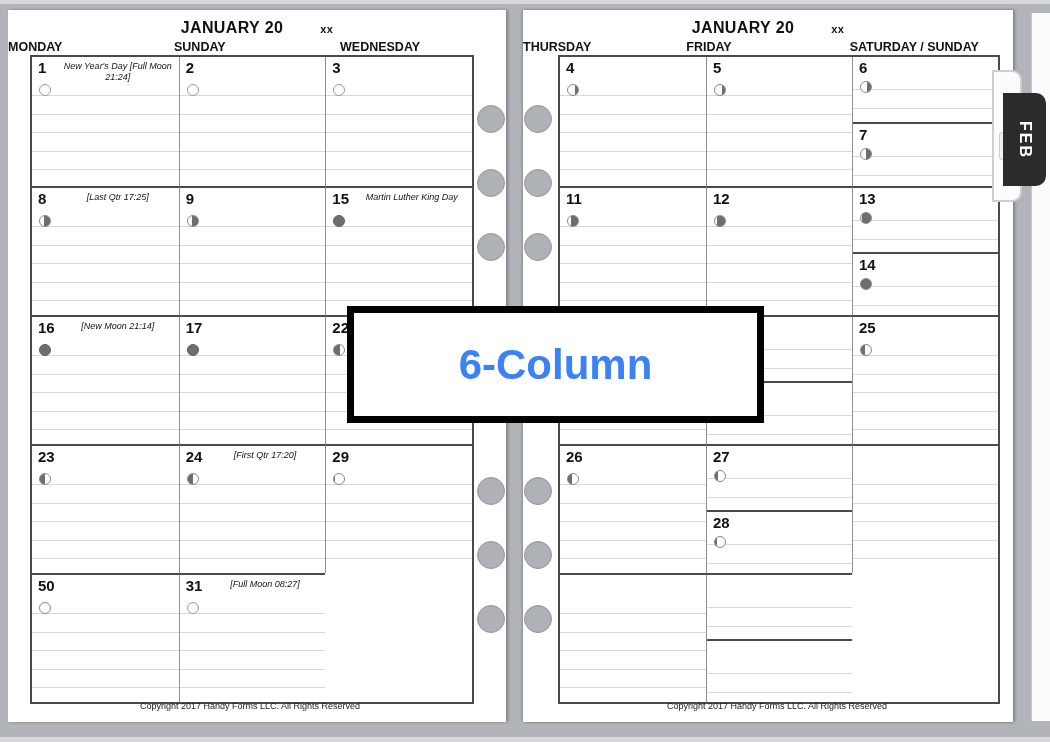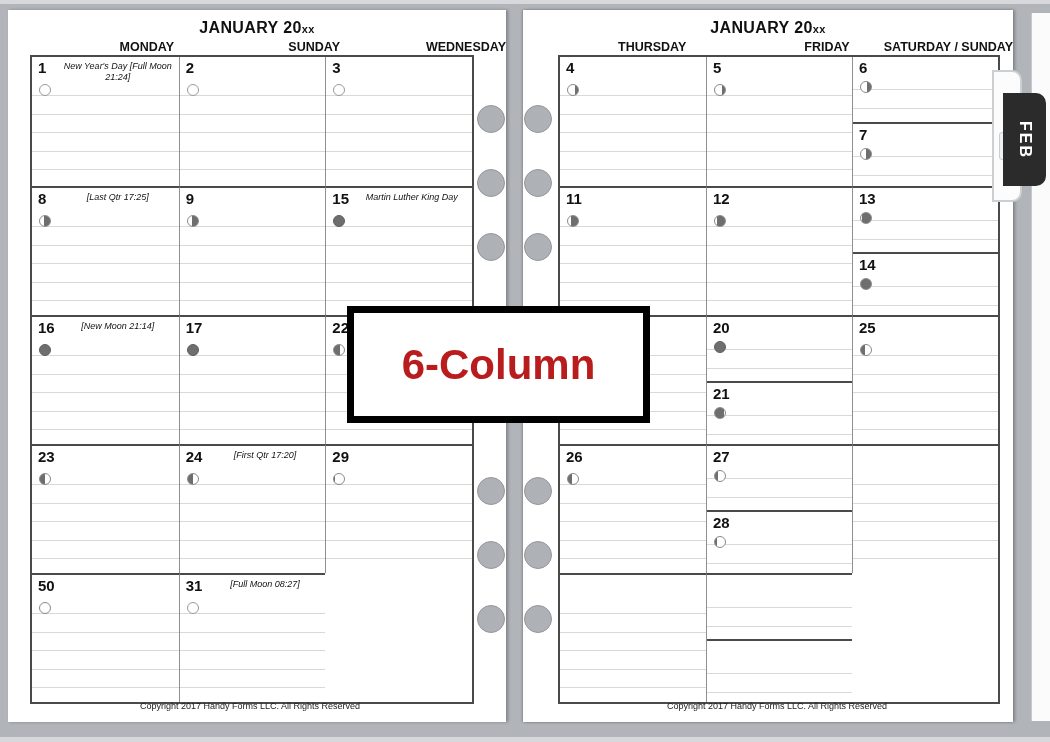--- a/index.html
+++ b/index.html
@@ -4,22 +4,22 @@
 <style>
   html,body{margin:0;padding:0;}
   .canvas{position:relative;width:1050px;height:742px;background:#d6d8db;overflow:hidden;
           font-family:"Liberation Sans",sans-serif;color:#111;}
   .desk{position:absolute;left:0;top:4px;width:1050px;height:733px;background:#b1b4b9;}
   .stack-edge{position:absolute;left:1031px;top:13px;width:19px;height:708px;background:#fbfbfc;border-left:1px solid #c6c9cc;}
   .page{position:absolute;top:10px;height:712px;background:#ffffff;}
   .page-left{left:8px;width:498px;box-shadow:2px 0 3px rgba(0,0,0,.28);}
   .page-right{left:523px;width:490px;box-shadow:-1px 0 2px rgba(0,0,0,.22), 2px 0 3px rgba(0,0,0,.28);}
   .month-title{text-align:center;font-weight:bold;font-size:16px;margin-top:9px;letter-spacing:.4px;}
-  .month-title .suffix{font-size:11px;}
-  .dayheads{display:grid;grid-template-columns:repeat(3,1fr);font-weight:bold;font-size:12.5px;text-align:right;margin-top:3px;}
+  .month-title .suffix{font-size:11px;padding-left:37px;}
+  .dayheads{display:grid;grid-template-columns:repeat(3,1fr);font-weight:bold;font-size:12.5px;text-align:left;margin-top:3px;}
   .cal{position:absolute;top:45px;display:grid;grid-template-columns:repeat(3,1fr);grid-auto-rows:129px;
        border:2px solid #4a4a4a;background:#fff;}
   .cal-left{left:22px;width:440px;}
   .cal-right{left:35px;width:438px;}
   .cell{position:relative;border-left:1px solid #8f8f8f;border-top:2px solid #4a4a4a;}
   .cell:nth-child(3n+1){border-left:none;}
   .cell:nth-child(-n+3){border-top:none;}
   .rules{position:absolute;left:0;right:0;top:38px;bottom:0;z-index:1;
          background:repeating-linear-gradient(to bottom,#d9d9d9 0 1px,transparent 1px 18.6px);}
   .half .rules{top:32px;}
@@ -27,23 +27,23 @@
   .note{position:absolute;top:4px;left:30px;right:5px;font-size:9px;font-style:italic;text-align:center;line-height:1.25;z-index:2;}
   .moon{position:absolute;top:27px;left:7px;width:10px;height:10px;border-radius:50%;
         border:1px solid #8a8a8a;background:#fff;z-index:2;}
   .half{position:relative;height:50%;}
   .half-bottom{border-top:2px solid #4a4a4a;box-sizing:border-box;}
   .half .moon{top:24px;}
   .copyright{position:absolute;bottom:11px;font-size:9px;text-align:center;color:#222;}
   .copyright-left{left:22px;width:440px;}
   .copyright-right{left:35px;width:438px;}
   .hole{position:absolute;width:26px;height:26px;border-radius:50%;background:#aeb1b5;border:1px solid #94979b;z-index:8;}
-  .overlay{position:absolute;left:347px;top:306px;width:303px;height:117px;box-sizing:border-box;
+  .overlay{position:absolute;left:347px;top:306px;width:417px;height:117px;box-sizing:border-box;
            background:#fff;border:7px solid #000;z-index:60;display:flex;flex-direction:column;
-           justify-content:center;text-align:center;font-weight:bold;font-size:42px;line-height:50px;color:#b91c1c;}
+           justify-content:center;text-align:center;font-weight:bold;font-size:42px;line-height:50px;color:#3b82f6;}
   .page-tab-outline{position:absolute;left:992px;top:70px;width:26px;height:128px;background:#fcfcfd;
            border:2px solid #cdd0d3;border-radius:0 10px 10px 0;z-index:5;}
   .tab-clip{position:absolute;left:999px;top:132px;width:8px;height:26px;background:#eef0f1;
            border:1px solid #c9ccd0;border-radius:3px;z-index:6;}
   .feb-tab{position:absolute;left:1003px;top:93px;width:43px;height:93px;background:#2b2b2b;
            border-radius:0 10px 10px 0;z-index:10;display:flex;align-items:center;justify-content:center;}
   .feb-tab span{color:#fff;font-weight:bold;font-size:16px;writing-mode:vertical-rl;letter-spacing:2px;}
 </style>
 </head>
 <body>

